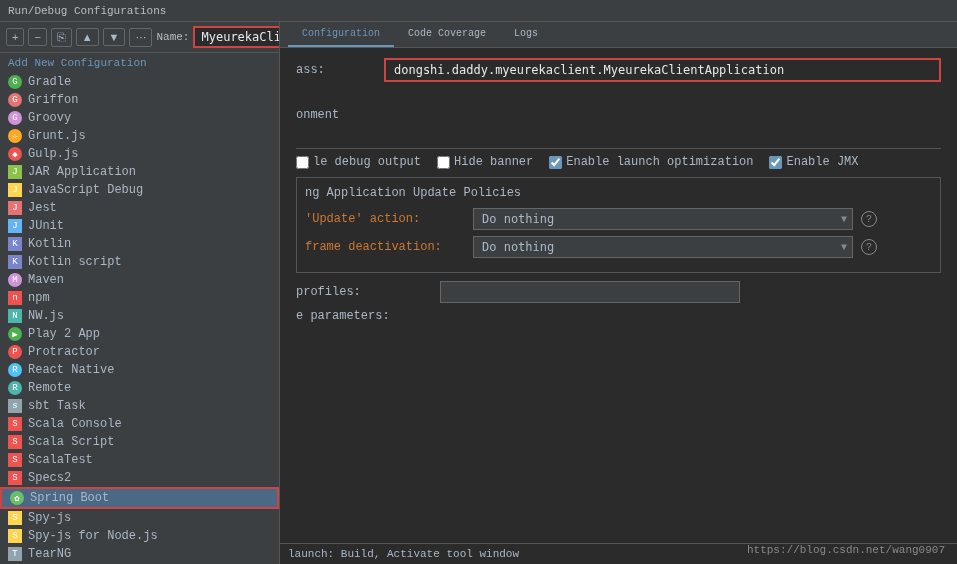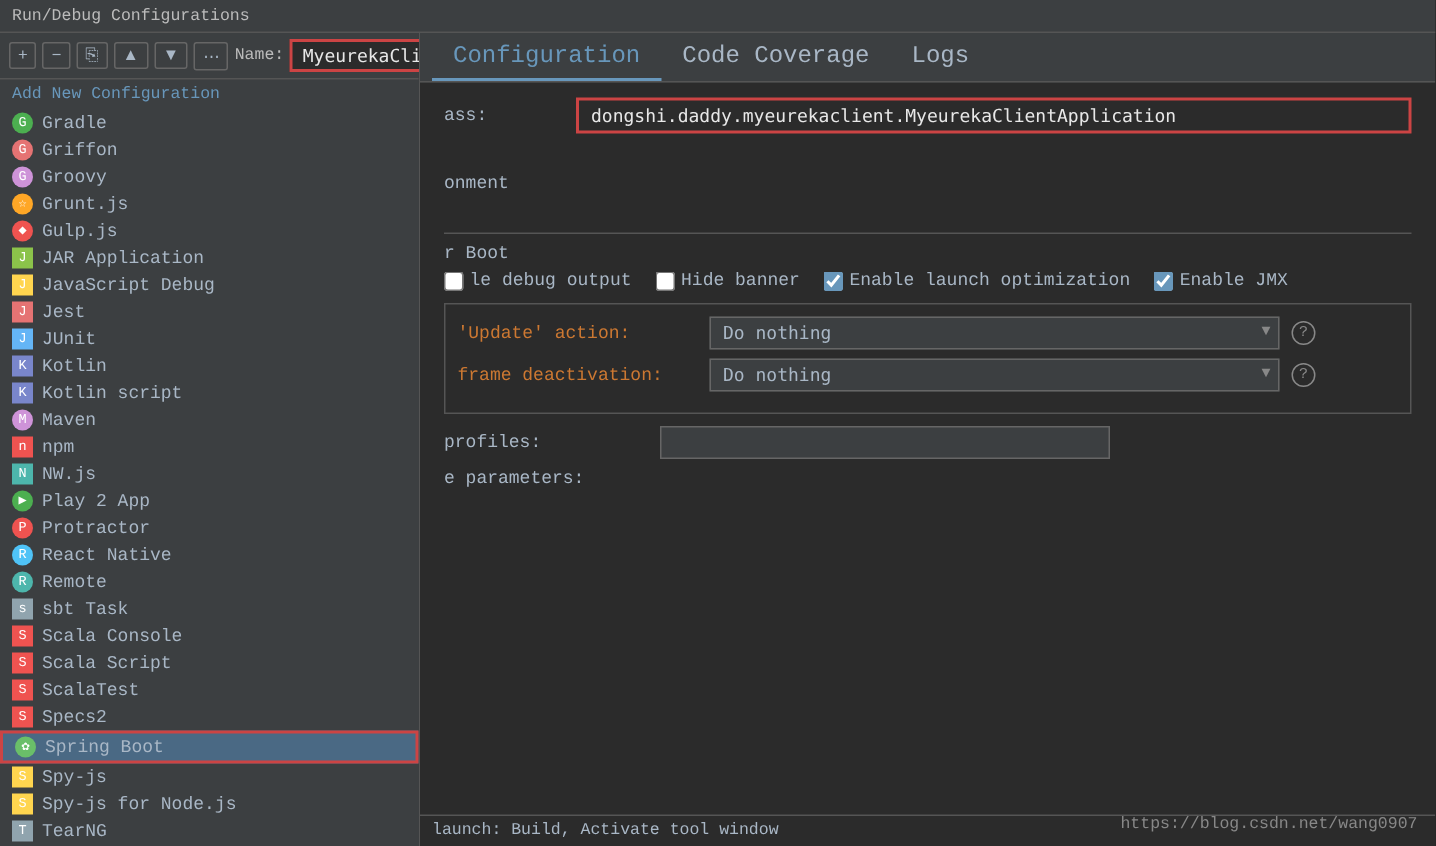--- a/index.html
+++ b/index.html
@@ -112,21 +112,21 @@
       overflow: hidden;
     }
     .tabs {
       display: flex;
       background: #3c3f41;
       border-bottom: 1px solid #555;
       padding: 0 8px;
     }
     .tab {
       padding: 6px 14px;
-      font-size: 16px;
+      font-size: 10px;
       color: #a9b7c6;
       cursor: pointer;
       border-bottom: 2px solid transparent;
     }
     .tab.active {
       color: #6897bb;
       border-bottom: 2px solid #6897bb;
     }
     .config-content {
       padding: 10px 16px;
@@ -458,21 +458,20 @@
         <input class="form-input-outlined" type="text" value="dongshi.daddy.myeurekaclient.MyeurekaClientApplication" style="">
       </div>
 
       <div class="form-row">
         <span class="form-label">onment</span>
       </div>
 
       <hr class="section-divider">
 
       <div class="spring-boot-section">
-        <div class="section-header">r Boot</div>
         <div class="checkboxes-row">
           <div class="checkbox-item">
             <input type="checkbox" style="">
             <label>le debug output</label>
           </div>
           <div class="checkbox-item">
             <input type="checkbox" style="">
             <label>Hide banner</label>
           </div>
           <div class="checkbox-item">
@@ -480,20 +479,21 @@
             <label>Enable launch optimization</label>
           </div>
           <div class="checkbox-item">
             <input type="checkbox" checked="" style="">
             <label>Enable JMX</label>
           </div>
         </div>
       </div>
 
       <div class="policies-section">
+        <div class="policies-title">ng Application Update Policies</div>
 
         <div class="policy-row">
           <span class="policy-label">'Update' action:</span>
           <div class="select-wrapper">
             <select class="policy-select">
               <option>Do nothing</option>
               <option>Update classes and resources</option>
               <option>Hot swap classes</option>
               <option>Restart application</option>
             </select>

